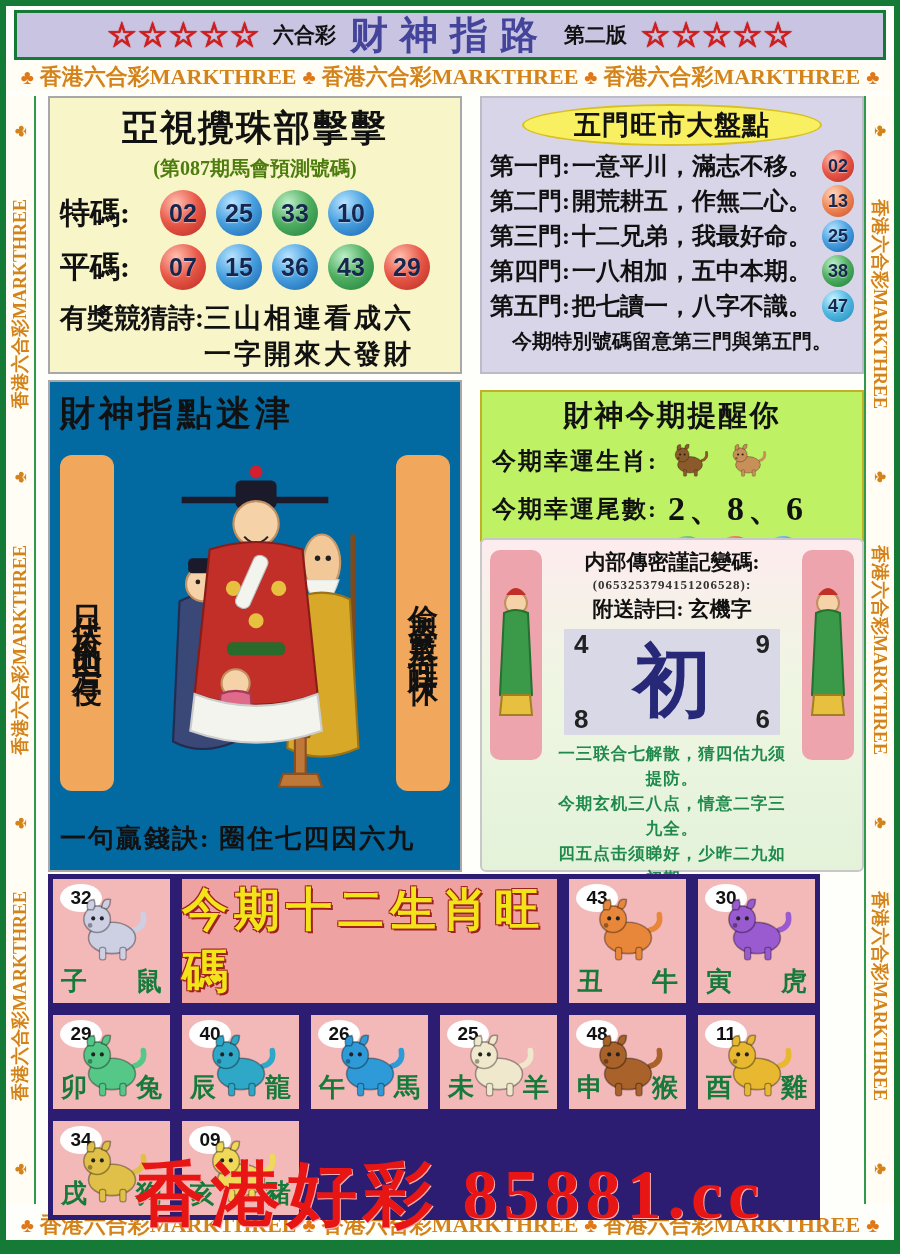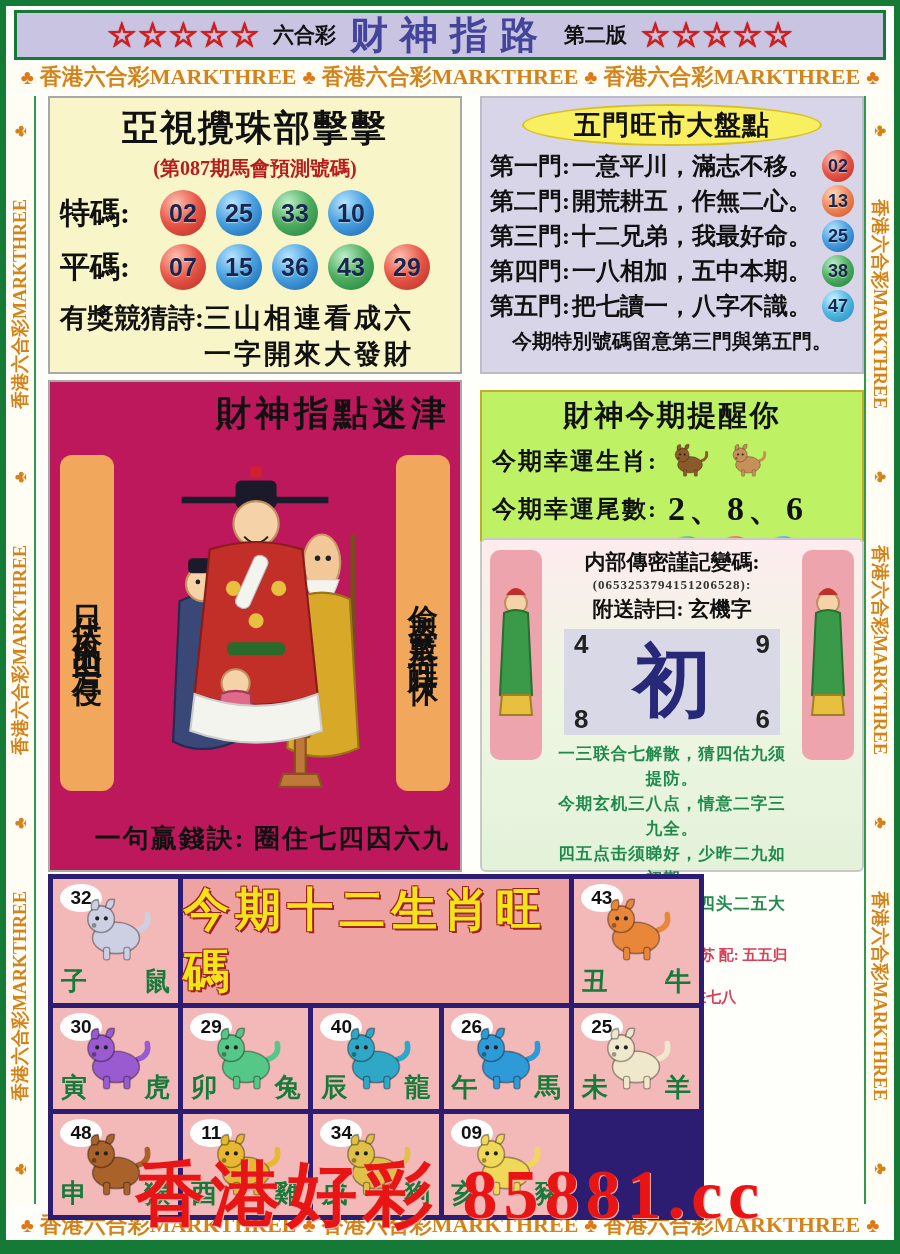--- a/index.html
+++ b/index.html
@@ -45,21 +45,21 @@
   #hdr-title{font-size:38px;font-weight:bold;color:#44449a;letter-spacing:12px;}
   #hdr-edition{font-size:21px;font-weight:bold;color:#111;}
 
   
   .panel{position:absolute;border:2px solid #a8a8a8;}
 
   
   #panel-atv{left:42px;top:90px;width:414px;height:278px;background:#f8f5c8;
              padding:6px 10px;text-align:center;}
   #atv-title{font-size:36px;font-weight:bold;color:#111;letter-spacing:2px;}
-  #atv-sub{font-size:20px;font-weight:bold;color:#b91c1c;margin-top:2px;}
+  #atv-sub{font-size:20px;font-weight:bold;color:#4d7c0f;margin-top:2px;}
   .num-row{display:flex;align-items:center;gap:8px;margin-top:8px;justify-content:flex-start;}
   .num-row .lbl{font-size:30px;font-weight:bold;color:#111;min-width:92px;text-align:left;}
   .balls{display:flex;gap:10px;}
   .ball{
     border-radius:50%;display:flex;align-items:center;justify-content:center;
     font-weight:bold;color:#16264e;font-family:"Liberation Sans",sans-serif;
     text-shadow:0 1px 1px rgba(255,255,255,.5);
   }
   .ball.big{width:46px;height:46px;font-size:25px;}
   .ball.mid{width:38px;height:38px;font-size:21px;}
@@ -81,22 +81,22 @@
     width:300px;height:42px;margin:2px auto 4px;background:#f8f060;
     border:2px solid #d8c020;border-radius:50%;display:flex;align-items:center;
     justify-content:center;font-size:27px;font-weight:bold;color:#111;letter-spacing:1px;
   }
   .door{display:flex;align-items:center;margin-top:3px;gap:2px;}
   .door .dlbl{font-size:24px;font-weight:bold;color:#111;white-space:nowrap;}
   .door .dtxt{font-size:24px;font-weight:bold;color:#111;white-space:nowrap;flex:1;text-align:left;}
   #doors-footer{font-size:20px;font-weight:bold;color:#111;text-align:center;margin-top:6px;}
 
   
-  #panel-god{left:42px;top:374px;width:414px;height:492px;background:#be185d;
-             padding:8px 10px;text-align:right;}
+  #panel-god{left:42px;top:374px;width:414px;height:492px;background:#0369a1;
+             padding:8px 10px;text-align:left;}
   #god-title{font-size:35px;font-weight:bold;color:#111;letter-spacing:4px;}
   #god-body{display:flex;justify-content:space-between;align-items:flex-start;margin-top:18px;}
   .couplet{
     width:54px;height:336px;background:#f2a85c;border-radius:12px;
     display:flex;align-items:center;justify-content:center;
   }
   .couplet span{
     writing-mode:vertical-rl;text-orientation:upright;
     font-size:30px;font-weight:bold;color:#111;letter-spacing:12px;line-height:1;
   }
@@ -134,23 +134,23 @@
           font-family:"Liberation Sans",sans-serif;}
   #c-tl{top:0px;left:10px;} #c-tr{top:0px;right:10px;}
   #c-bl{bottom:0px;left:10px;} #c-br{bottom:0px;right:10px;}
   #green-poem{margin-top:6px;}
   #green-poem div{font-size:16.5px;font-weight:bold;color:#1f8a4c;line-height:25px;letter-spacing:1px;}
   #red-lines{margin-top:4px;}
   #red-lines div{font-size:15px;font-weight:bold;color:#d8405a;line-height:21px;}
 
   
   #zgrid{
-    position:absolute;left:42px;top:868px;width:656px;height:346px;
+    position:absolute;left:42px;top:868px;width:772px;height:346px;
     background:#2c1d72;border:5px solid #2c1d72;
-    display:grid;grid-template-columns:repeat(5,1fr);grid-template-rows:1fr 1fr 1fr;gap:5px;
+    display:grid;grid-template-columns:repeat(6,1fr);grid-template-rows:1fr 1fr 1fr;gap:12px;
   }
   .zcell{position:relative;background:#f3b9b9;overflow:hidden;}
   .znum{
     position:absolute;top:5px;left:7px;width:42px;height:28px;background:#fff;
     border-radius:50%;display:flex;align-items:center;justify-content:center;
     font-size:19px;font-weight:bold;color:#111;font-family:"Liberation Sans",sans-serif;
   }
   .zart{position:absolute;top:12px;left:0;right:0;display:flex;justify-content:center;}
   .zbranch{position:absolute;bottom:4px;left:8px;font-size:26px;font-weight:bold;color:#157a3a;}
   .zanimal{position:absolute;bottom:4px;right:8px;font-size:26px;font-weight:bold;color:#157a3a;}

